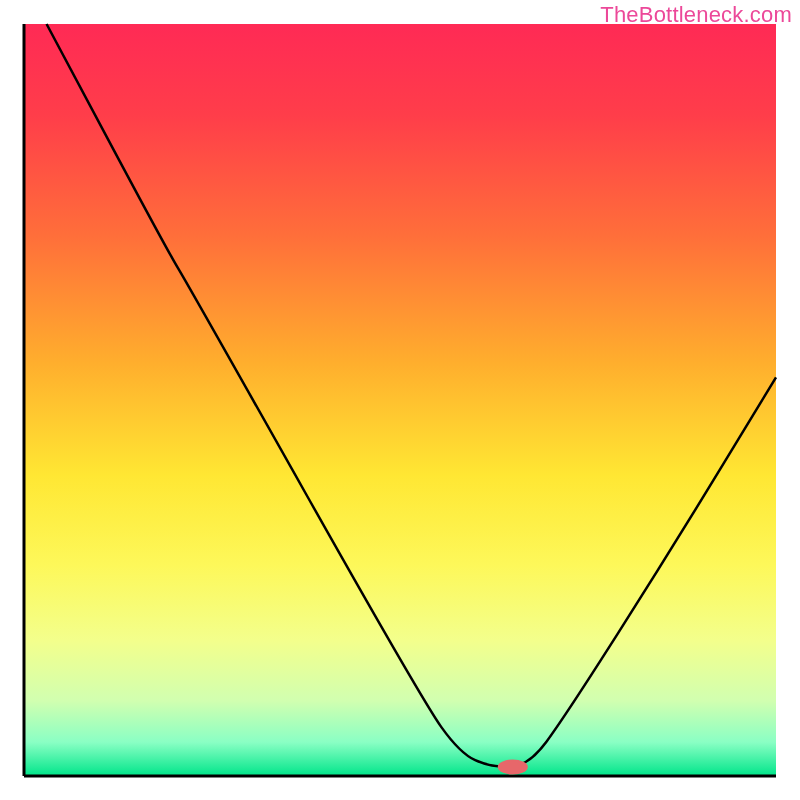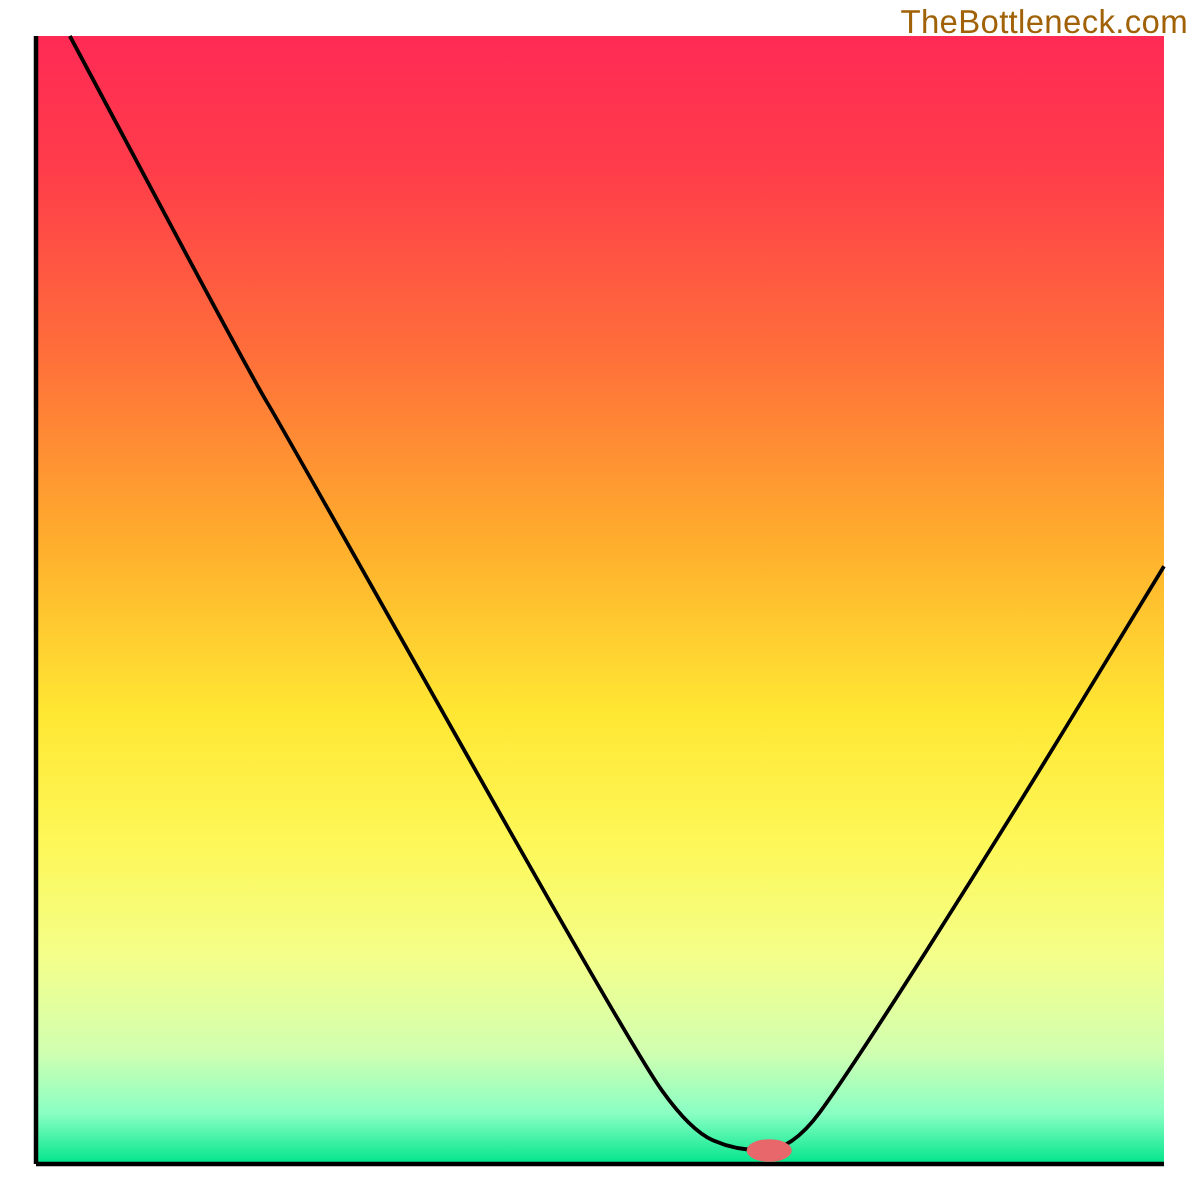--- a/index.html
+++ b/index.html
@@ -14,21 +14,21 @@
     position: relative;
     width: 800px;
     height: 800px;
   }
   .watermark {
     position: absolute;
     top: 2px;
     right: 8px;
     font-family: Arial, Helvetica, sans-serif;
     font-size: 22px;
-    color: #a16207;
+    color: #ec4899;
     font-weight: 500;
     letter-spacing: 0.2px;
     z-index: 5;
   }
   svg {
     display: block;
   }
 </style>
 </head>
 <body>

